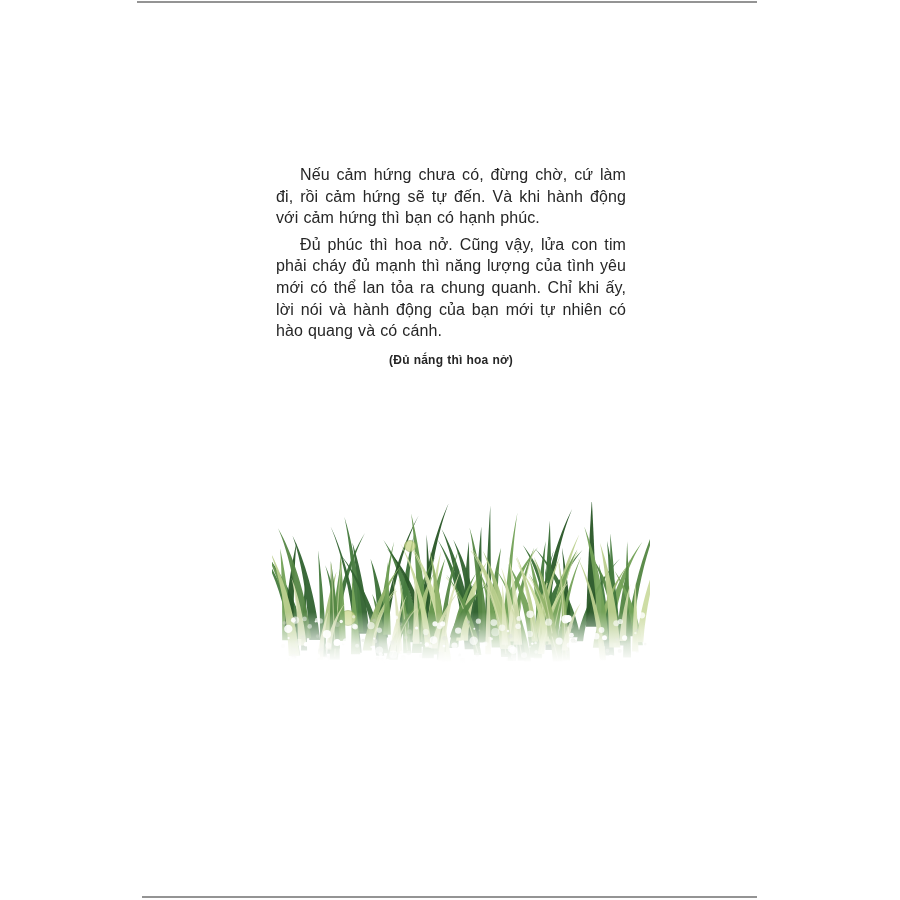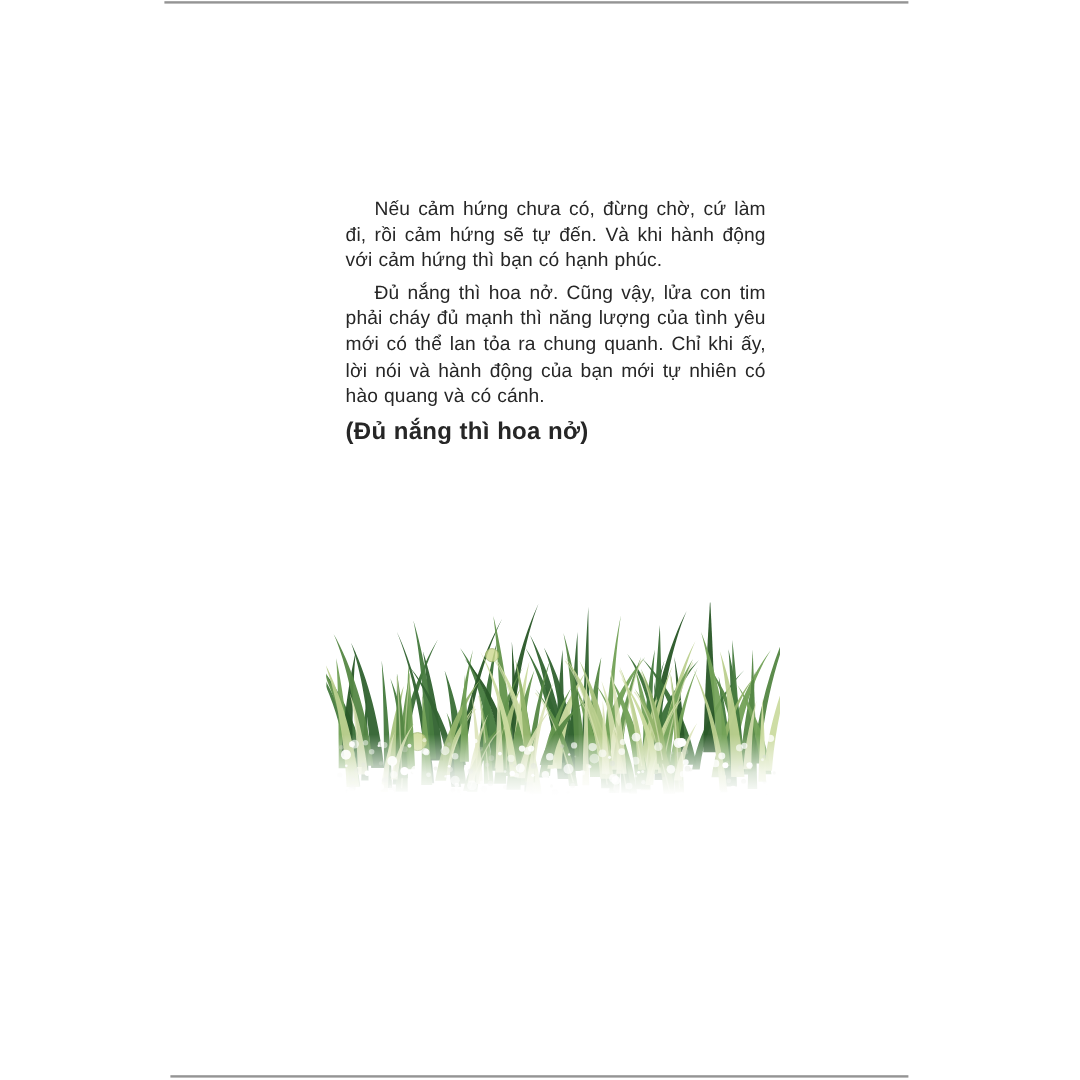--- a/index.html
+++ b/index.html
@@ -5,49 +5,49 @@
   html,body{margin:0;padding:0;}
   body{
     width:900px;height:900px;position:relative;background:#ffffff;
     font-family:"Liberation Sans",sans-serif;overflow:hidden;
   }
   .page{position:absolute;inset:0;background:#ffffff;overflow:hidden;}
   .rule{position:absolute;height:2px;background:#949494;}
   .rule-top{left:137px;top:1px;width:620px;}
   .rule-bottom{left:142px;top:896px;width:615px;}
   .text-block{
-    position:absolute;left:288px;top:164px;width:350px;color:#262626;
+    position:absolute;left:276px;top:164px;width:350px;color:#262626;
   }
   .text-block p{
     margin:0 0 4.5px 0;
     font-size:16px;line-height:21.7px;
     text-align:justify;text-indent:24px;
     letter-spacing:.1px;
     word-spacing:.5px;
   }
   .text-block p.attribution{
-    font-weight:bold;text-align:left;text-indent:0;
-    margin:8px 0 0 0;font-size:20px;letter-spacing:.2px;
+    font-weight:bold;text-align:center;text-indent:0;
+    margin:8px 0 0 0;font-size:12px;letter-spacing:.2px;
   }
   .grass{
     position:absolute;left:272px;top:502px;width:378px;height:174px;margin:0;padding:0;
   }
   .grass svg{display:block;width:100%;height:100%;}
 </style>
 </head>
 <body>
 
 <div class="page">
 
   <div class="rule rule-top"></div>
   <div class="rule rule-bottom"></div>
 
   <main class="text-block">
     <p>Nếu cảm hứng chưa có, đừng chờ, cứ làm đi, rồi cảm hứng sẽ tự đến. Và khi hành động với cảm hứng thì bạn có hạnh phúc.</p>
-    <p>Đủ nắng thì hoa nở. Cũng vậy, lửa con tim phải cháy đủ mạnh thì năng lượng của tình yêu mới có thể lan tỏa ra chung quanh. Chỉ khi ấy, lời nói và hành động của bạn mới tự nhiên có hào quang và có cánh.</p>
+    <p>Đủ phúc thì hoa nở. Cũng vậy, lửa con tim phải cháy đủ mạnh thì năng lượng của tình yêu mới có thể lan tỏa ra chung quanh. Chỉ khi ấy, lời nói và hành động của bạn mới tự nhiên có hào quang và có cánh.</p>
     <p class="attribution">(Đủ nắng thì hoa nở)</p>
   </main>
 
   <figure class="grass">
     <svg id="grass-svg" viewBox="0 0 378 174" xmlns="http://www.w3.org/2000/svg" aria-hidden="true">
       <defs>
         <linearGradient id="fadeWhite" x1="0" y1="0" x2="0" y2="1">
           <stop offset="0" stop-color="#ffffff" stop-opacity="0"></stop>
           <stop offset="0.5" stop-color="#ffffff" stop-opacity="0.78"></stop>
           <stop offset="0.8" stop-color="#ffffff" stop-opacity="1"></stop>

